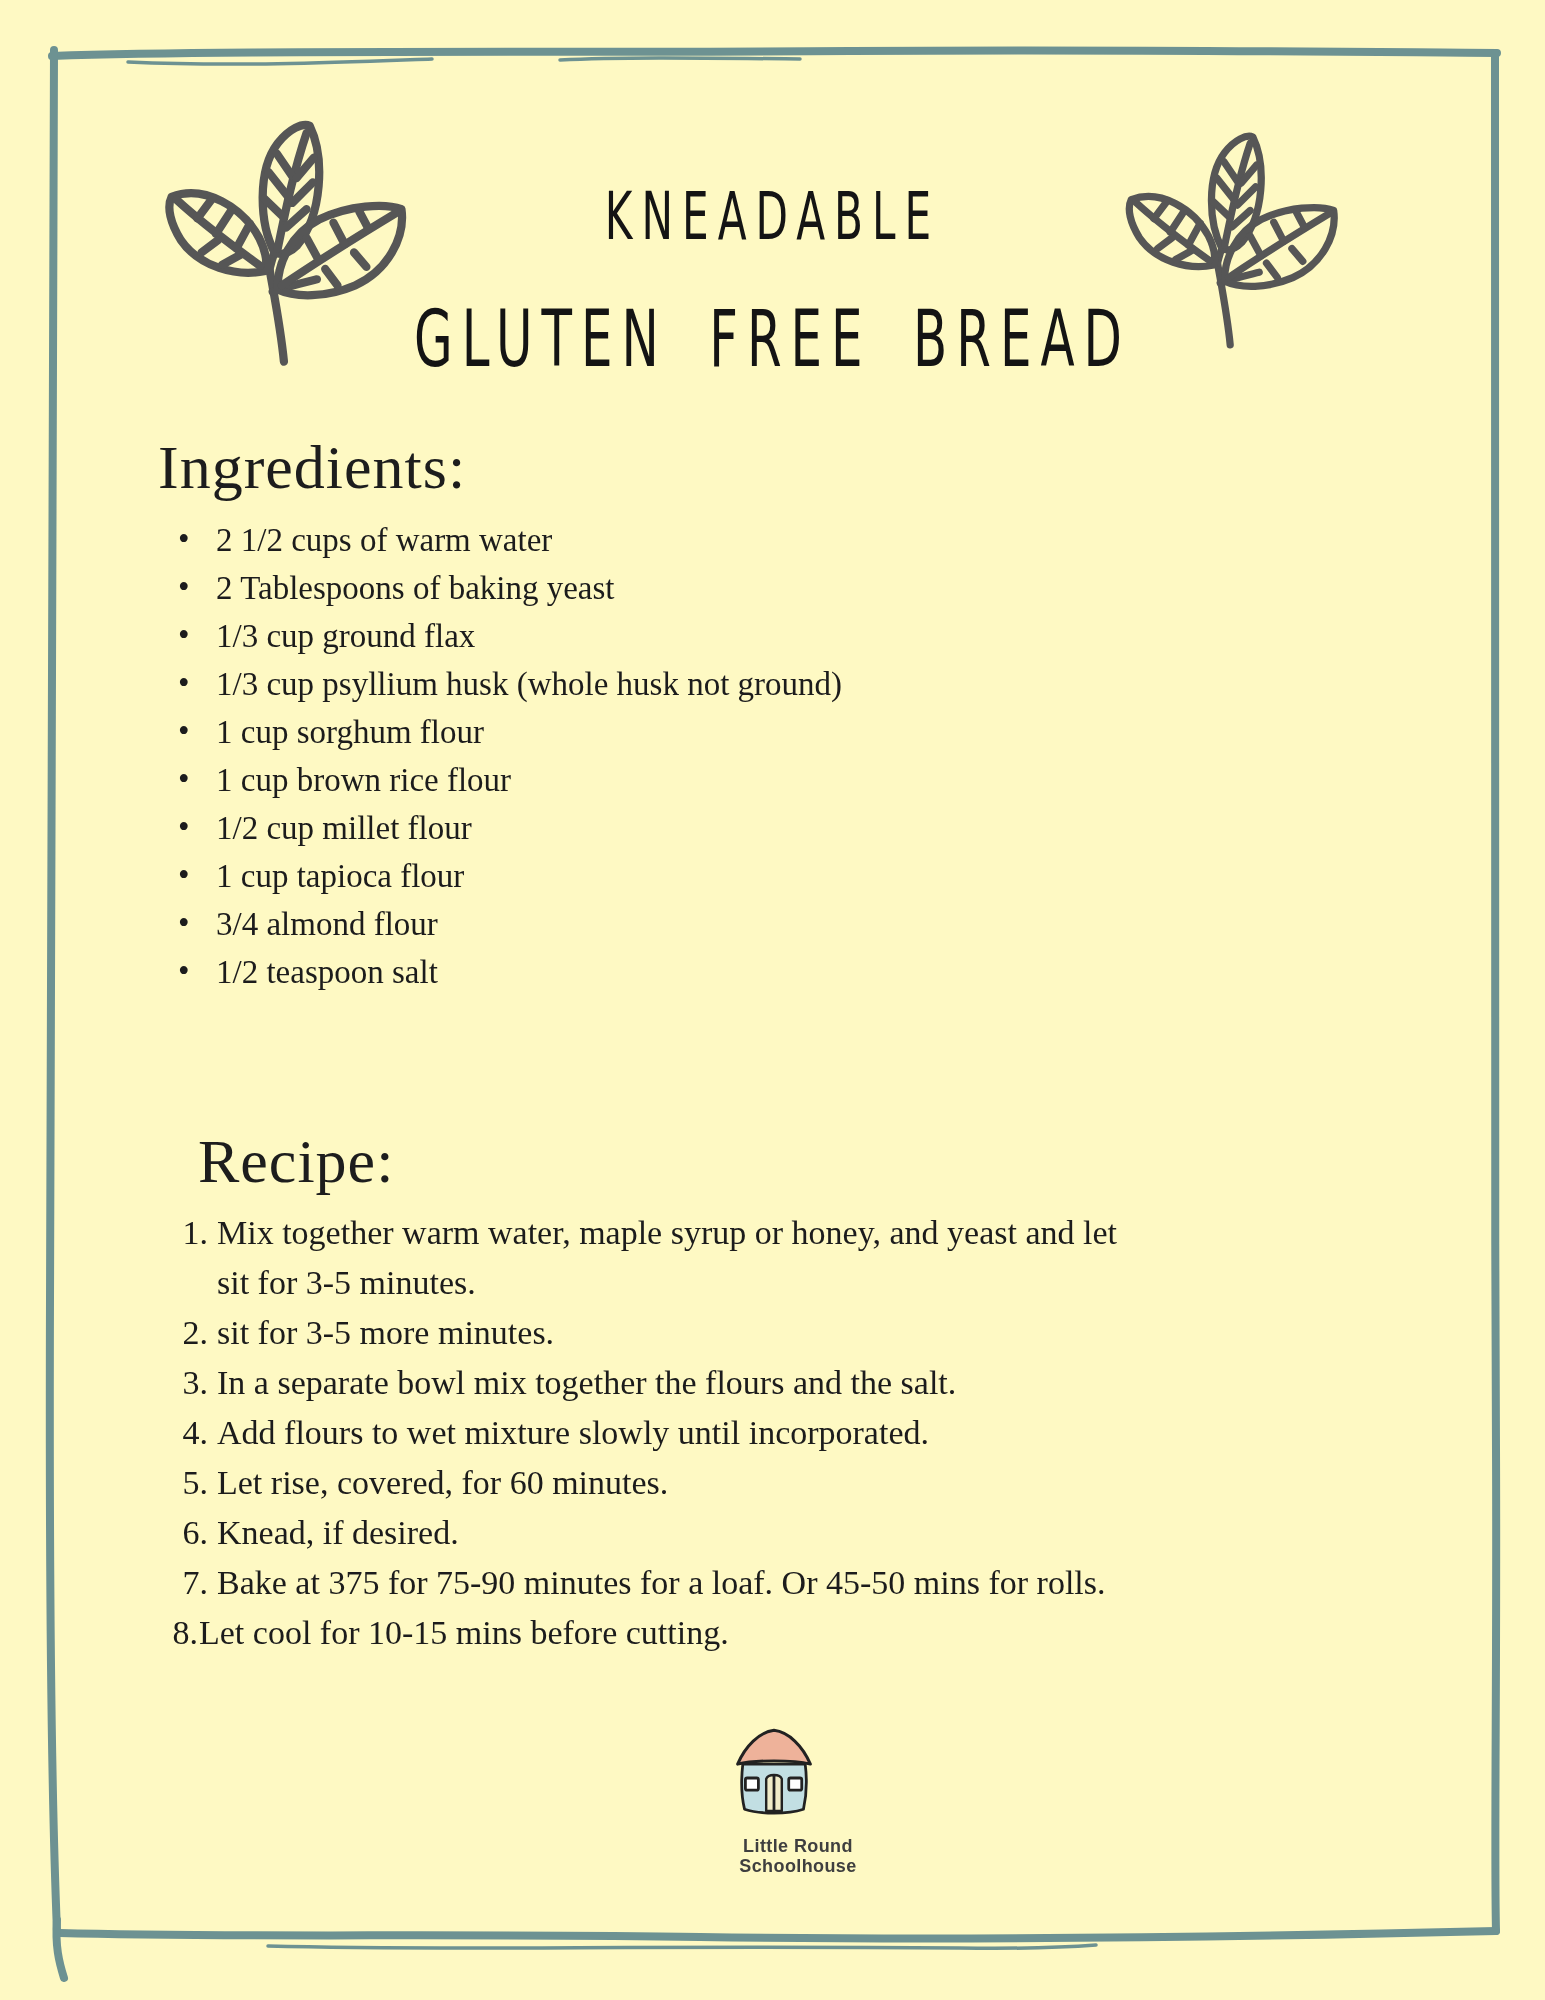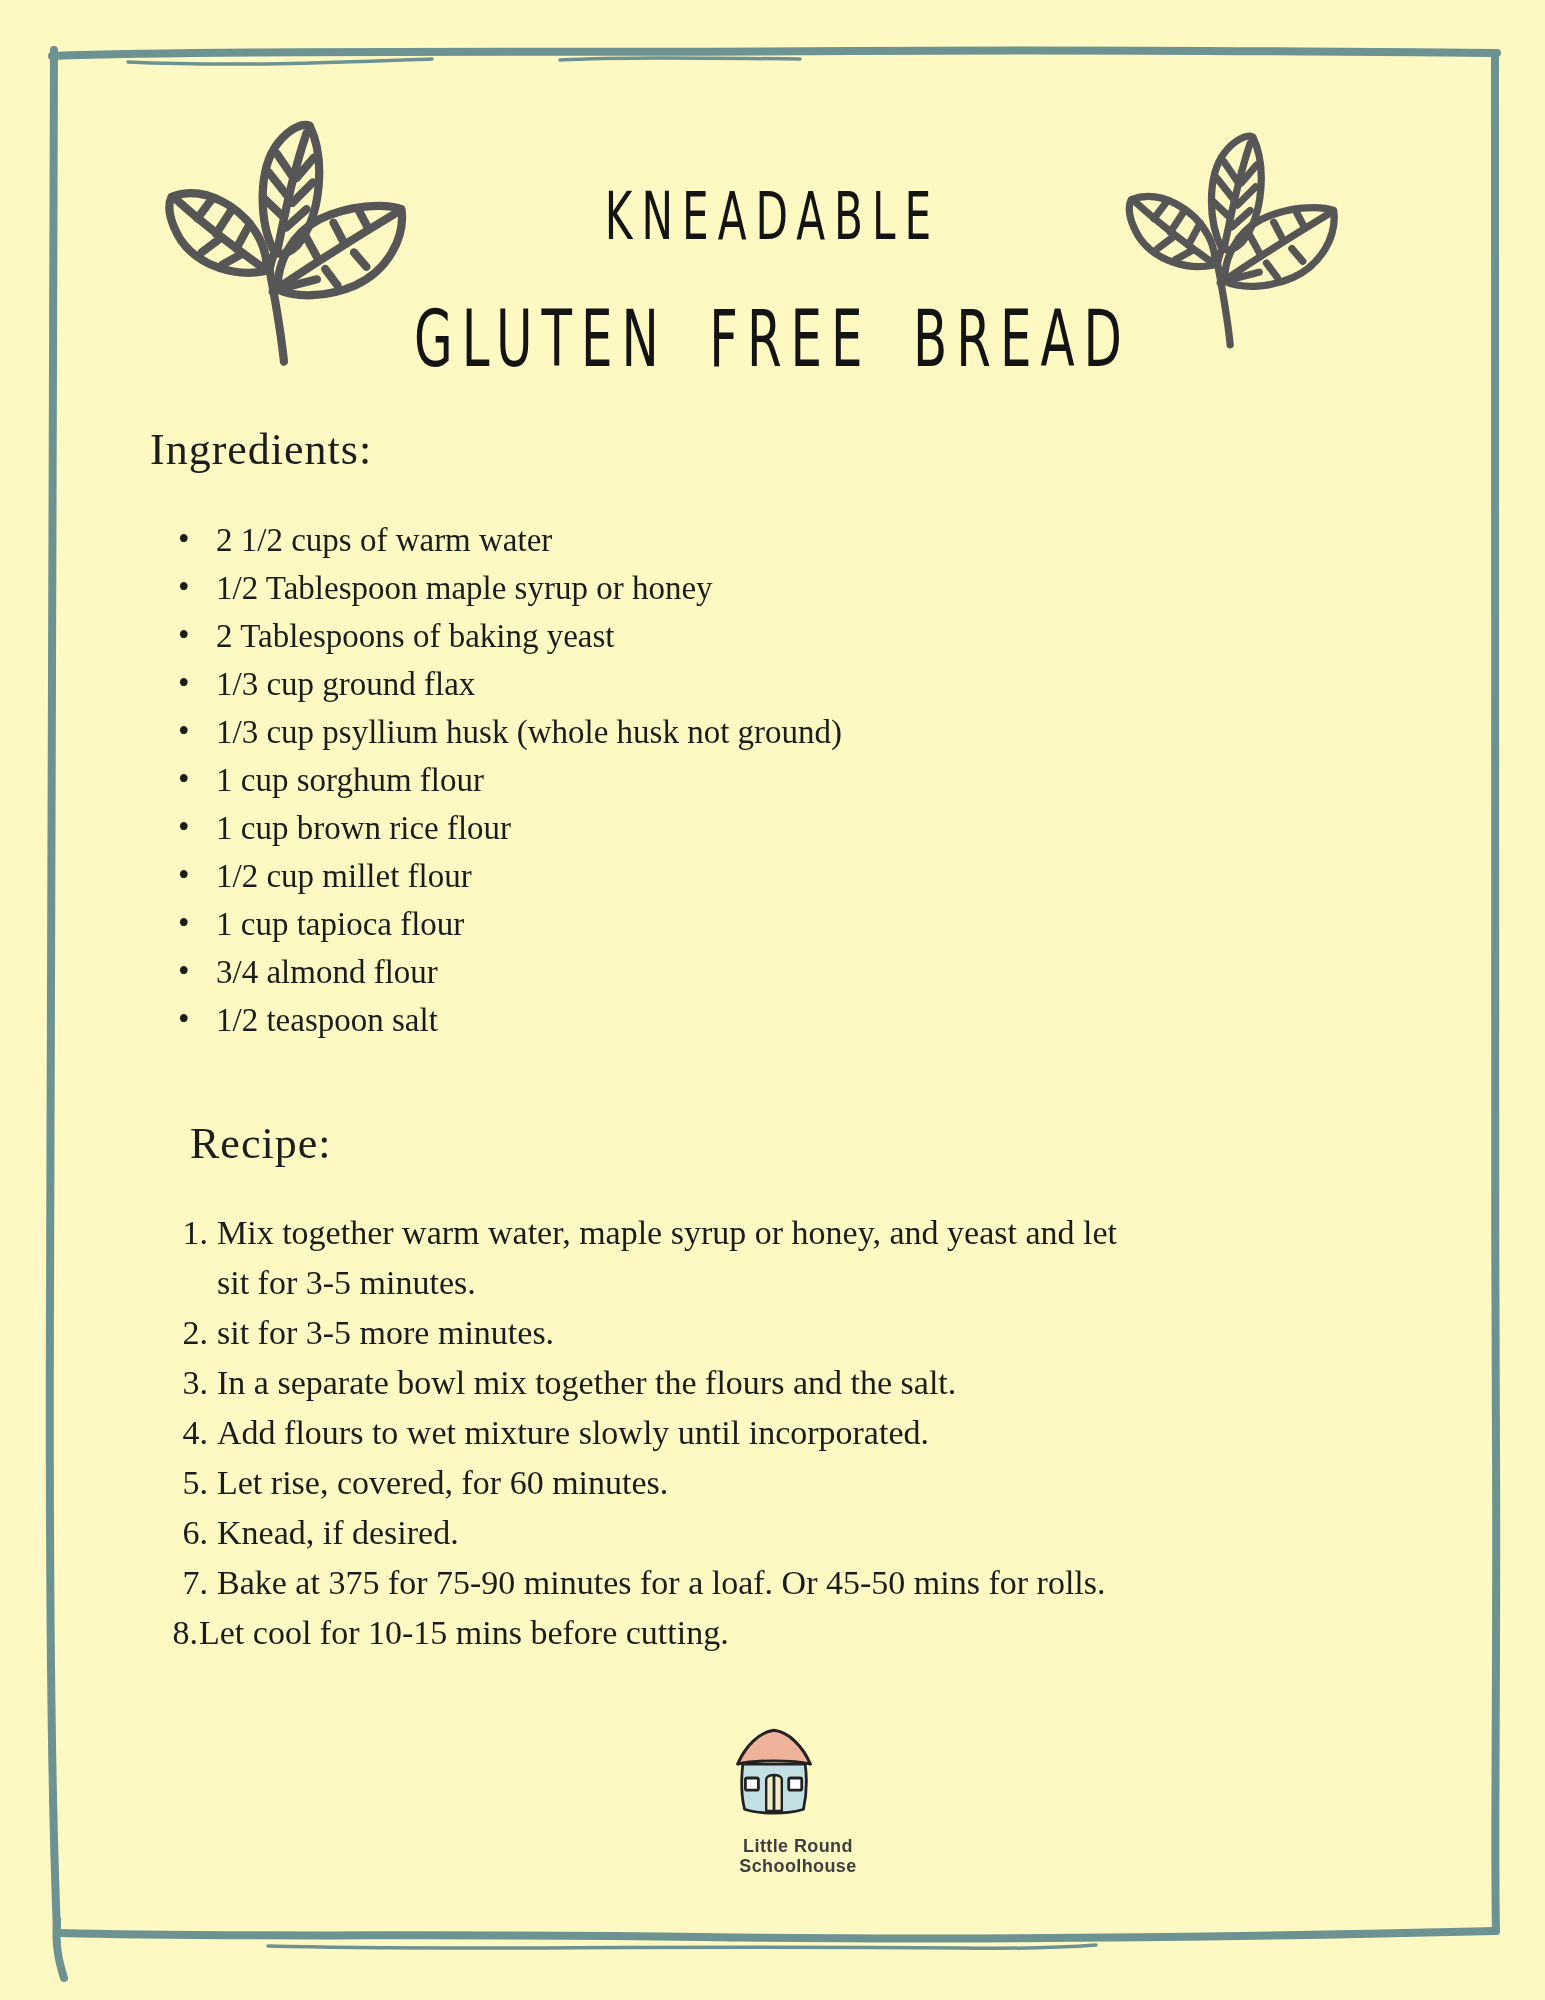--- a/index.html
+++ b/index.html
@@ -40,22 +40,22 @@
     font-family:"DejaVu Sans", sans-serif;
     color:#141414;
     white-space:nowrap;
   }
   .title-line-1{top:178px;font-size:66px;letter-spacing:14px;transform:scaleX(0.64);}
   .title-line-2{top:294px;font-size:78px;letter-spacing:14px;word-spacing:26px;transform:scaleX(0.64);}
 
   
   .section-heading{
     position:absolute;
-    margin:0;
-    font-size:44px;
+    margin:8px;
+    font-size:62px;
     font-weight:normal;
     color:#1d1d1d;
     letter-spacing:1px;
   }
   .ingredients-heading{left:150px;top:424px;}
   .recipe-heading{left:190px;top:1118px;}
 
   
   .ingredient-list{
     position:absolute;left:178px;top:516px;
@@ -167,21 +167,20 @@
     <path d="M168,156 L180,172"></path>
     <path d="M196,140 L208,154"></path>
   </svg>
 
   <div class="title-line title-line-1">KNEADABLE</div>
   <div class="title-line title-line-2">GLUTEN FREE BREAD</div>
 
   <h2 class="section-heading ingredients-heading">Ingredients:</h2>
   <ul class="ingredient-list">
     <li><span>2 1/2 cups of warm water</span></li>
-    <li><span>1/2 Tablespoon maple syrup or honey</span></li>
     <li><span>2 Tablespoons of baking yeast</span></li>
     <li><span>1/3 cup ground flax</span></li>
     <li><span>1/3 cup psyllium husk (whole husk not ground)</span></li>
     <li><span>1 cup sorghum flour</span></li>
     <li><span>1 cup brown rice flour</span></li>
     <li><span>1/2 cup millet flour</span></li>
     <li><span>1 cup tapioca flour</span></li>
     <li><span>3/4 almond flour</span></li>
     <li><span>1/2 teaspoon salt</span></li>
   </ul>

